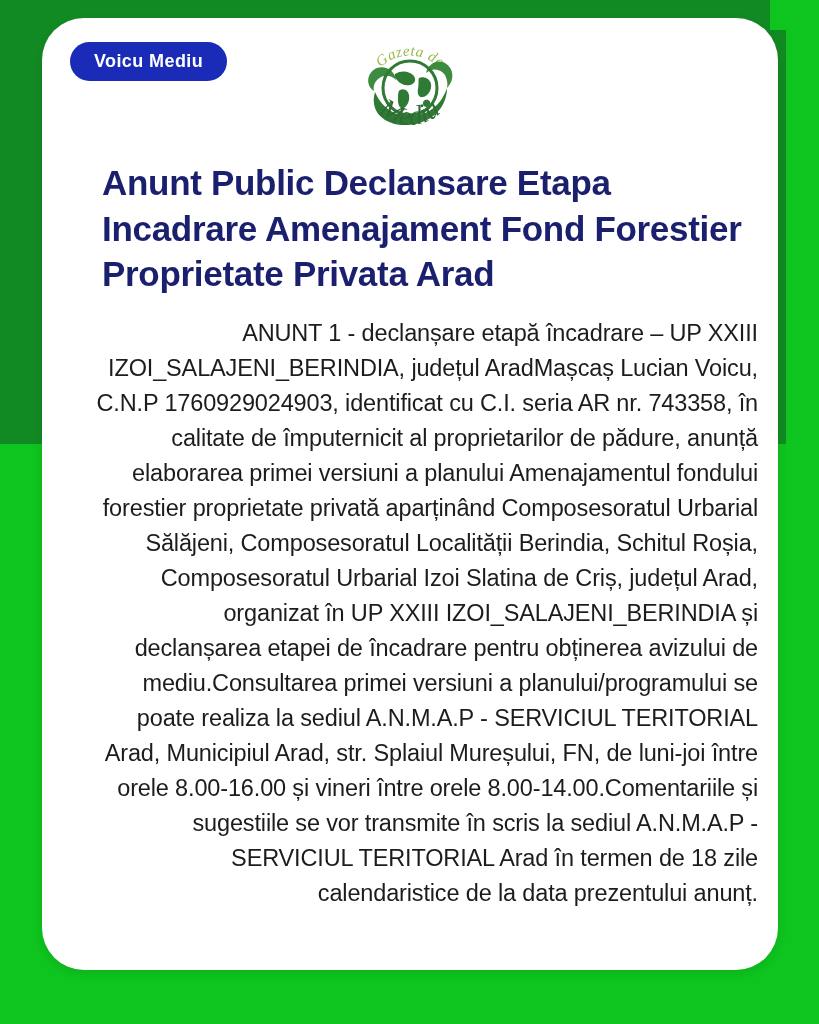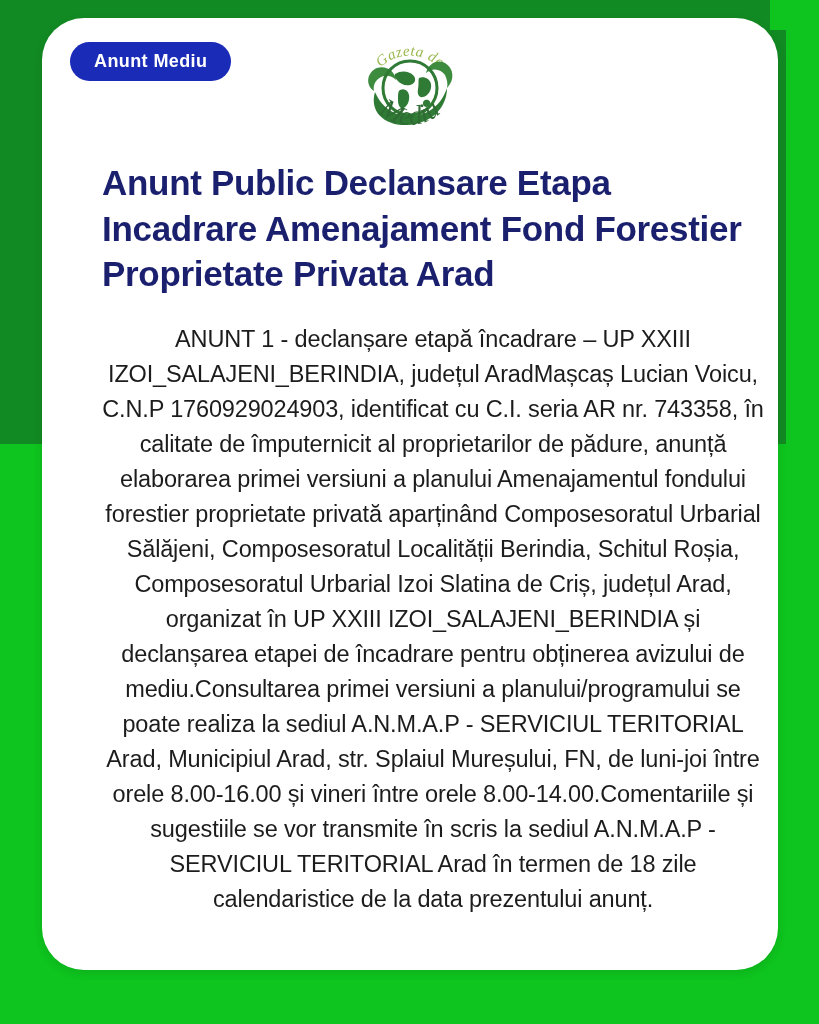--- a/index.html
+++ b/index.html
@@ -107,42 +107,42 @@
     line-height: 1.30;
     letter-spacing: -0.3px;
   }
 
   
   #body-copy {
     position: absolute;
     left: 44px;
     top: 288px;
     width: 662px;
-    margin: 16px;
+    margin: 10px;
     color: #1c1c1c;
     font-size: 23.5px;
     line-height: 1.49;
     letter-spacing: -0.15px;
-    text-align: center;
+    text-align: right;
   }
 </style>
 </head>
 <body>
 
 <div id="poster">
 
   <div id="bg-dark-green"></div>
   <div id="bg-bright-right"></div>
   <div id="bg-bright-notch"></div>
 
   <div id="card">
 
     <div id="header-row">
 
-      <div id="badge">Anunt Mediu</div>
+      <div id="badge">Voicu Mediu</div>
 
       <div id="logo">
         <svg width="110" height="112" viewBox="0 0 110 112" xmlns="http://www.w3.org/2000/svg">
           <defs>
             <path id="arcTop" d="M 16,52 A 42,42 0 0 1 94,52" fill="none"></path>
             <path id="arcBot" d="M 13,66 A 45,45 0 0 0 97,66" fill="none"></path>
           </defs>
 
           <text font-family="'Liberation Serif', serif" font-size="15" font-style="italic" fill="#9ab84e" letter-spacing="0.5">
             <textPath href="#arcTop" startOffset="50%" text-anchor="middle">Gazeta de</textPath>

